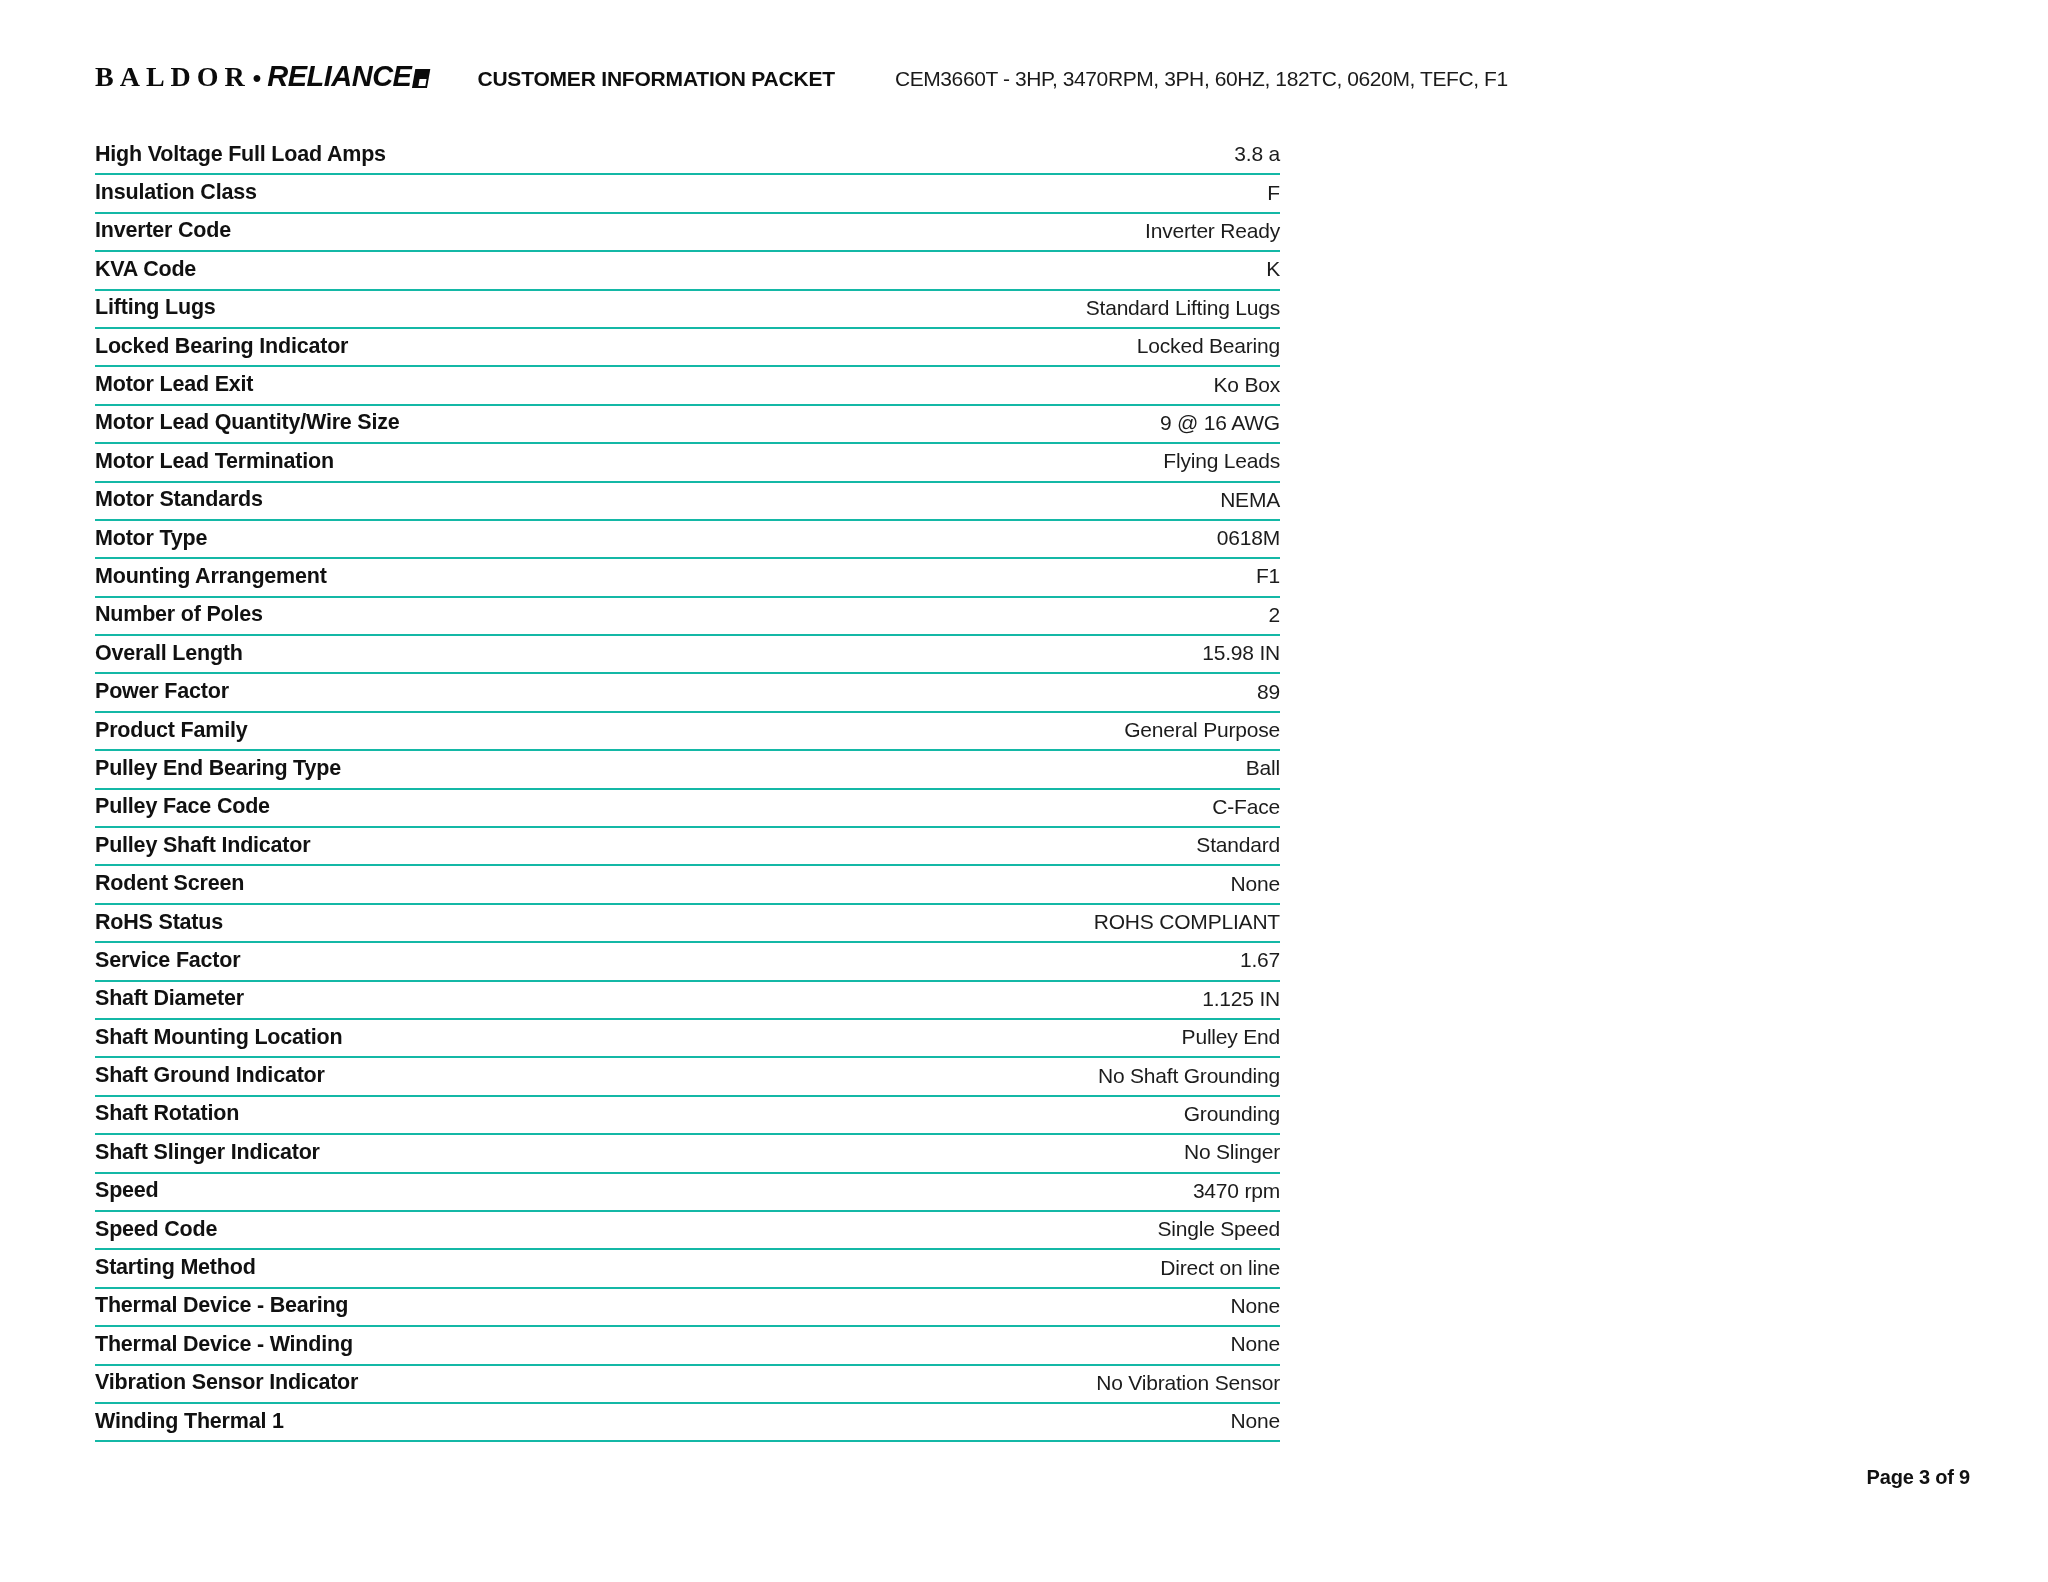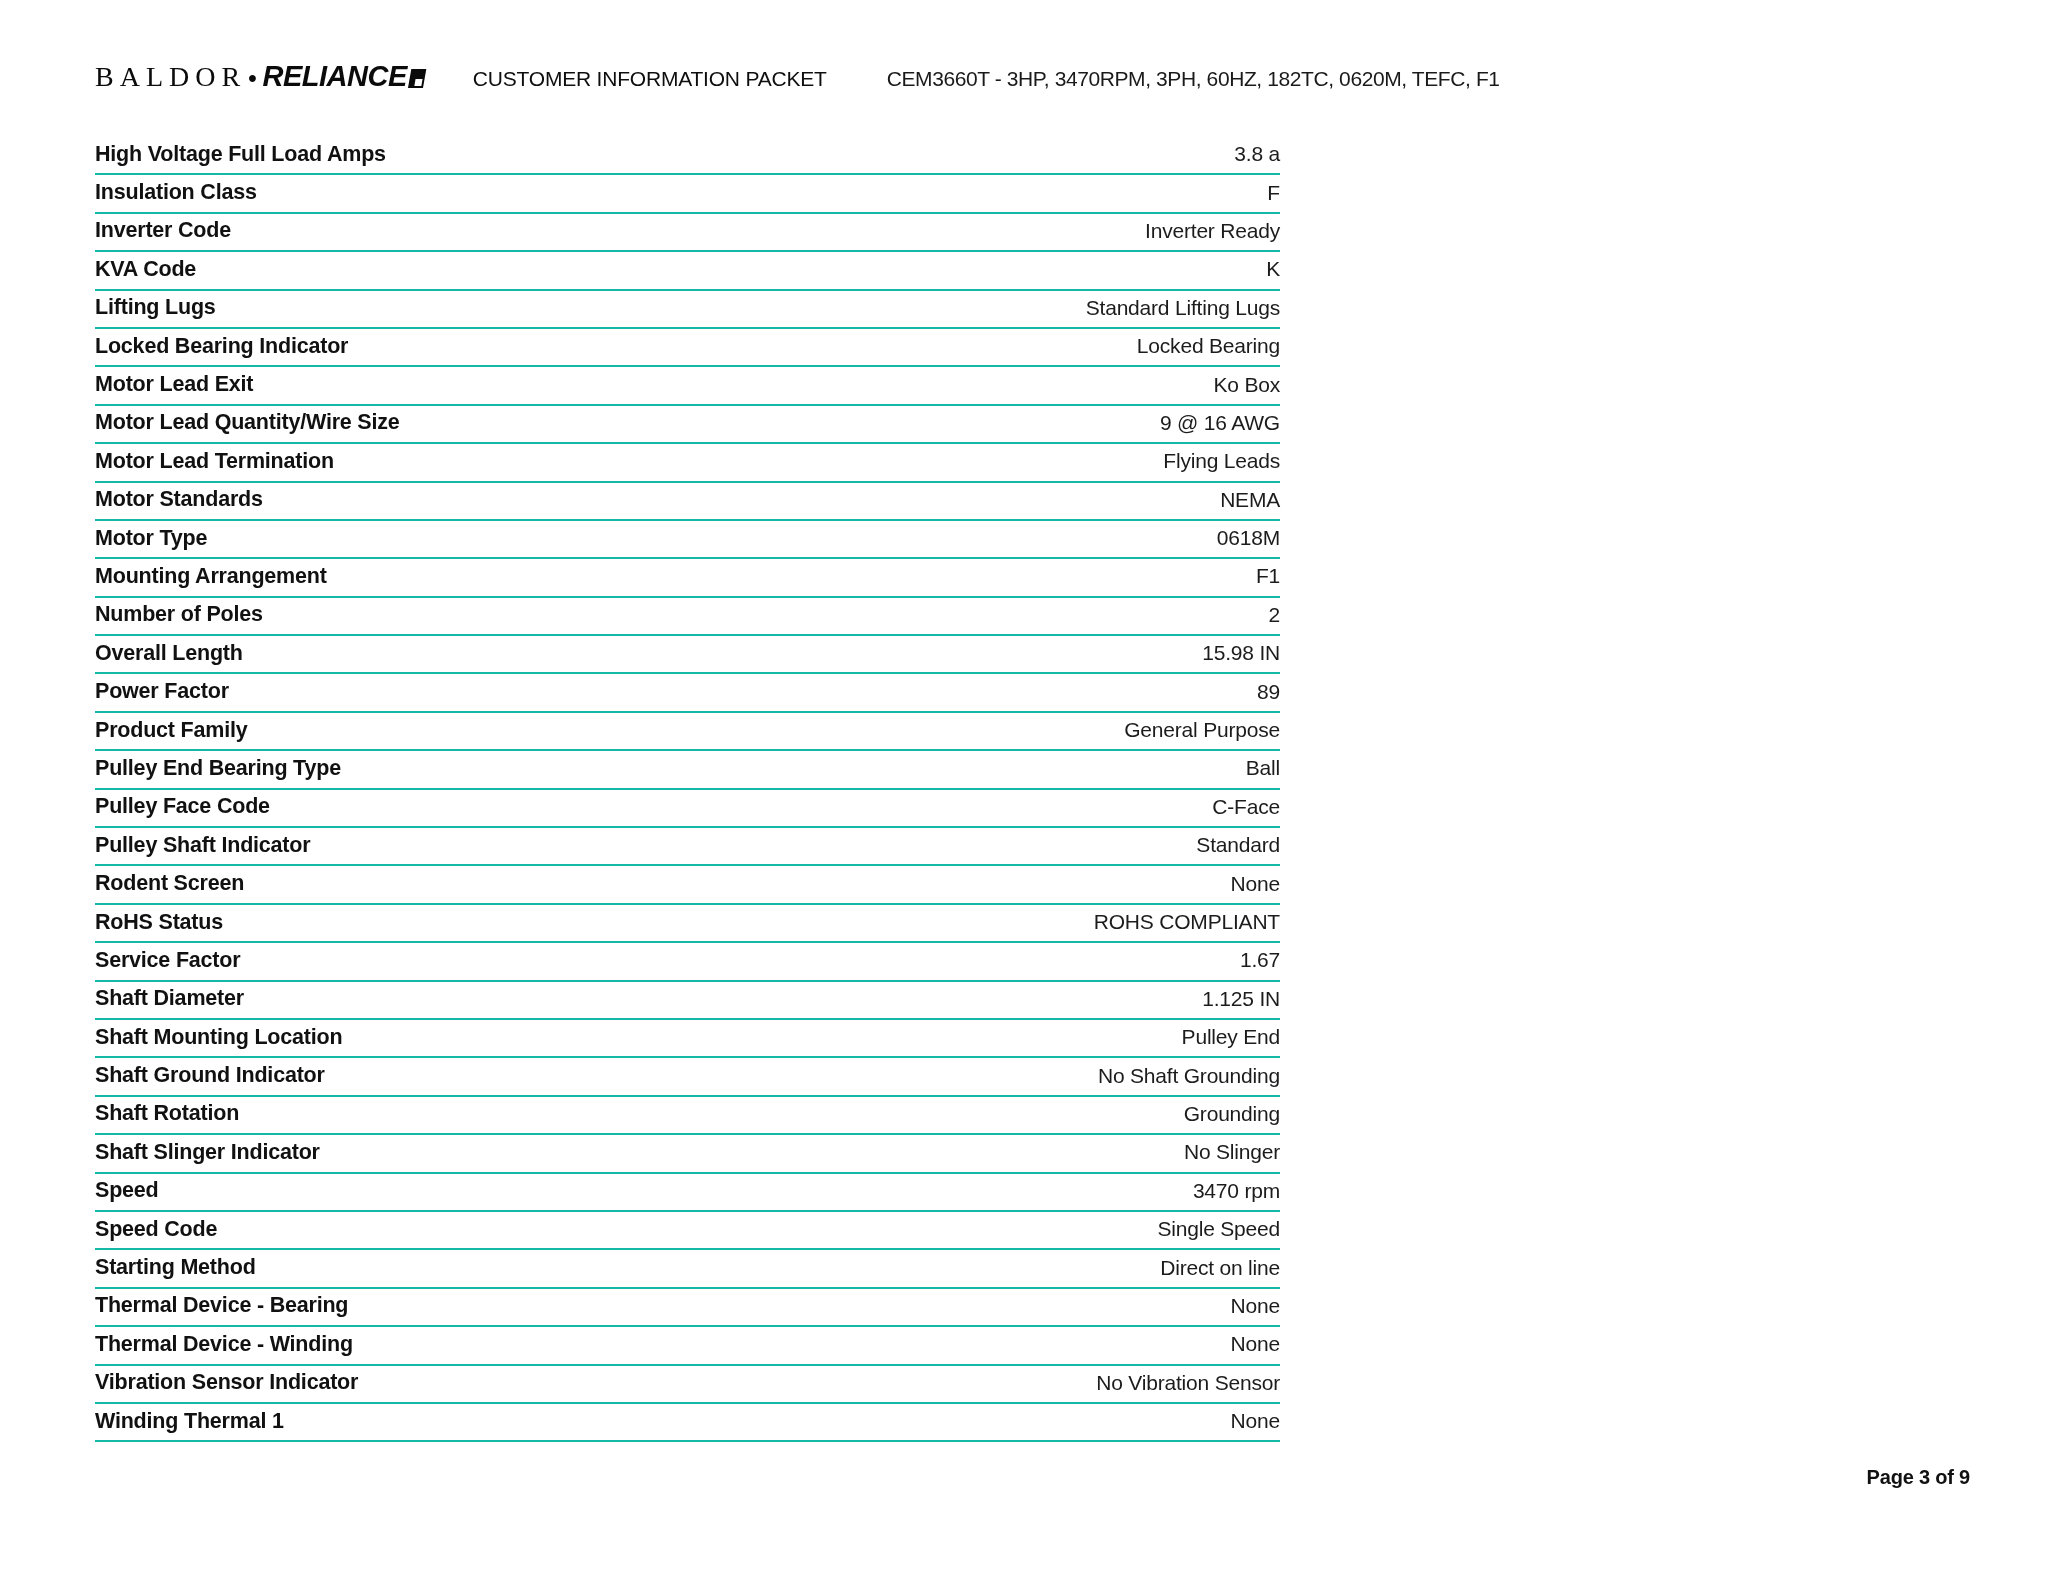--- a/index.html
+++ b/index.html
@@ -24,21 +24,21 @@
     display: flex;
     align-items: baseline;
     white-space: nowrap;
   }
   .logo {
     display: flex;
     align-items: baseline;
   }
   .logo .baldor {
     font-family: "Liberation Serif", serif;
-    font-weight: normal;
+    font-weight: bold;
     font-size: 28px;
     letter-spacing: 6px;
     color: #0b0b0b;
   }
   .logo .dot {
     font-size: 24px;
     font-weight: bold;
     margin: 0 6px 0 2px;
     color: #0b0b0b;
   }
@@ -61,21 +61,21 @@
   }
   .logo .mark .mark-inner {
     position: absolute;
     right: 2px;
     bottom: 2px;
     width: 7px;
     height: 7px;
     background: #ffffff;
   }
   .doc-title {
-    font-weight: normal;
+    font-weight: bold;
     font-size: 21px;
     letter-spacing: -0.2px;
     margin-left: 48px;
     color: #0e0e0e;
   }
   .model-line {
     font-size: 21px;
     letter-spacing: -0.4px;
     margin-left: 60px;
     color: #1a1a1a;

